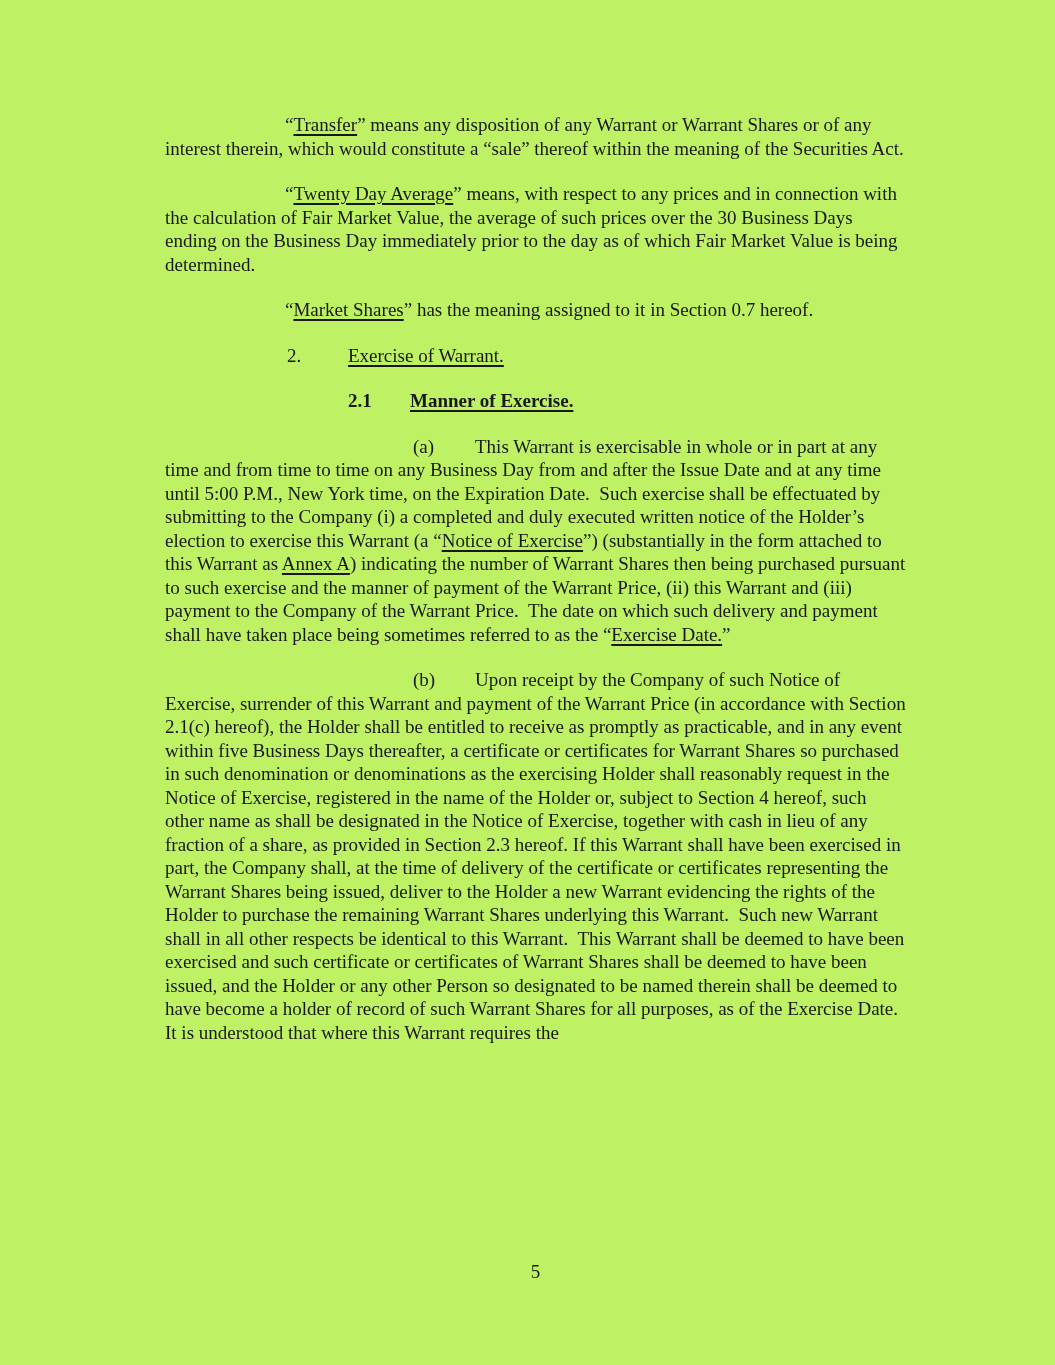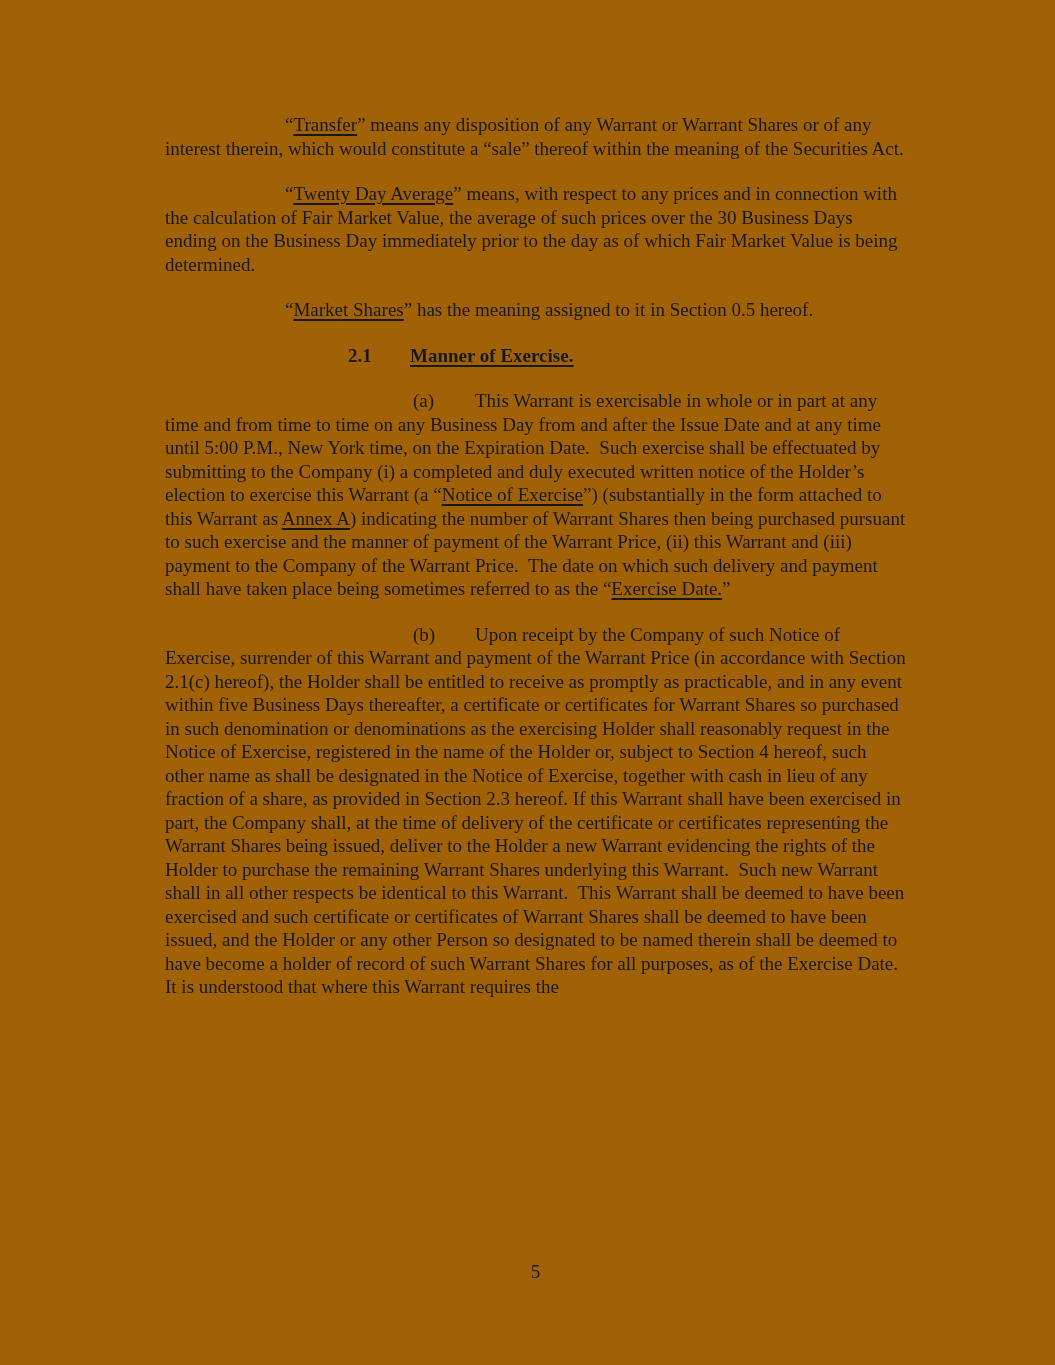--- a/index.html
+++ b/index.html
@@ -4,21 +4,21 @@
 <style>
   html, body {
     margin: 0;
     padding: 0;
     background: #ffffff;
   }
   .page {
     position: relative;
     width: 1055px;
     height: 1365px;
-    background: #a16207;
+    background: #bef264;
     font-family: "Liberation Serif", "DejaVu Serif", serif;
     color: #181818;
     overflow: hidden;
   }
   .text-block {
     position: absolute;
     left: 165px;
     top: 113px;
     width: 741px;
     font-size: 19px;
@@ -55,22 +55,23 @@
 <body>
 
 <div class="page">
   <div class="text-block">
 
     <p class="para def"><span class="run">“</span><span class="run u">Transfer</span><span class="run">” means any disposition of any Warrant or Warrant Shares or of any interest therein, which would constitute a “sale” thereof within the meaning of the Securities Act.</span></p>
 
     <p class="para def"><span class="run">“</span><span class="run u">Twenty Day Average</span><span class="run">” means, with respect to any prices and in connection with the calculation of Fair Market Value, the average of such prices over the 30 Business Days ending on the Business Day immediately prior to the day as of which Fair Market Value is being determined.</span></p>
 
 
-    <p class="para def"><span class="run">“</span><span class="run u">Market Shares</span><span class="run">” has the meaning assigned to it in Section 0.5 hereof.</span></p>
+    <p class="para def"><span class="run">“</span><span class="run u">Market Shares</span><span class="run">” has the meaning assigned to it in Section 0.7 hereof.</span></p>
 
+    <p class="para h-sec"><span class="num">2.</span><span class="u">Exercise of Warrant.</span></p>
 
     <p class="para h-sub"><span class="num-sub">2.1</span><span class="u">Manner of Exercise.</span></p>
 
     <p class="para ind"><span class="marker">(a)</span><span class="run">This Warrant is exercisable in whole or in part at any time and from time to time on any Business Day from and after the Issue Date and at any time until 5:00 P.M., New York time, on the Expiration Date.  Such exercise shall be effectuated by submitting to the Company (i) a completed and duly executed written notice of the Holder’s election to exercise this Warrant (a “</span><span class="run u">Notice of Exercise</span><span class="run">”) (substantially in the form attached to this Warrant as </span><span class="run u">Annex A</span><span class="run">) indicating the number of Warrant Shares then being purchased pursuant to such exercise and the manner of payment of the Warrant Price, (ii) this Warrant and (iii) payment to the Company of the Warrant Price.  The date on which such delivery and payment shall have taken place being sometimes referred to as the “</span><span class="run u">Exercise Date.</span><span class="run">”</span></p>
 
     <p class="para ind"><span class="marker">(b)</span><span class="run">Upon receipt by the Company of such Notice of Exercise, surrender of this Warrant and payment of the Warrant Price (in accordance with Section 2.1(c) hereof), the Holder shall be entitled to receive as promptly as practicable, and in any event within five Business Days thereafter, a certificate or certificates for Warrant Shares so purchased in such denomination or denominations as the exercising Holder shall reasonably request in the Notice of Exercise, registered in the name of the Holder or, subject to Section 4 hereof, such other name as shall be designated in the Notice of Exercise, together with cash in lieu of any fraction of a share, as provided in Section 2.3 hereof. If this Warrant shall have been exercised in part, the Company shall, at the time of delivery of the certificate or certificates representing the Warrant Shares being issued, deliver to the Holder a new Warrant evidencing the rights of the Holder to purchase the remaining Warrant Shares underlying this Warrant.  Such new Warrant shall in all other respects be identical to this Warrant.  This Warrant shall be deemed to have been exercised and such certificate or certificates of Warrant Shares shall be deemed to have been issued, and the Holder or any other Person so designated to be named therein shall be deemed to have become a holder of record of such Warrant Shares for all purposes, as of the Exercise Date.  It is understood that where this Warrant requires the</span></p>
 
   </div>
 
   <div class="page-number">5</div>

